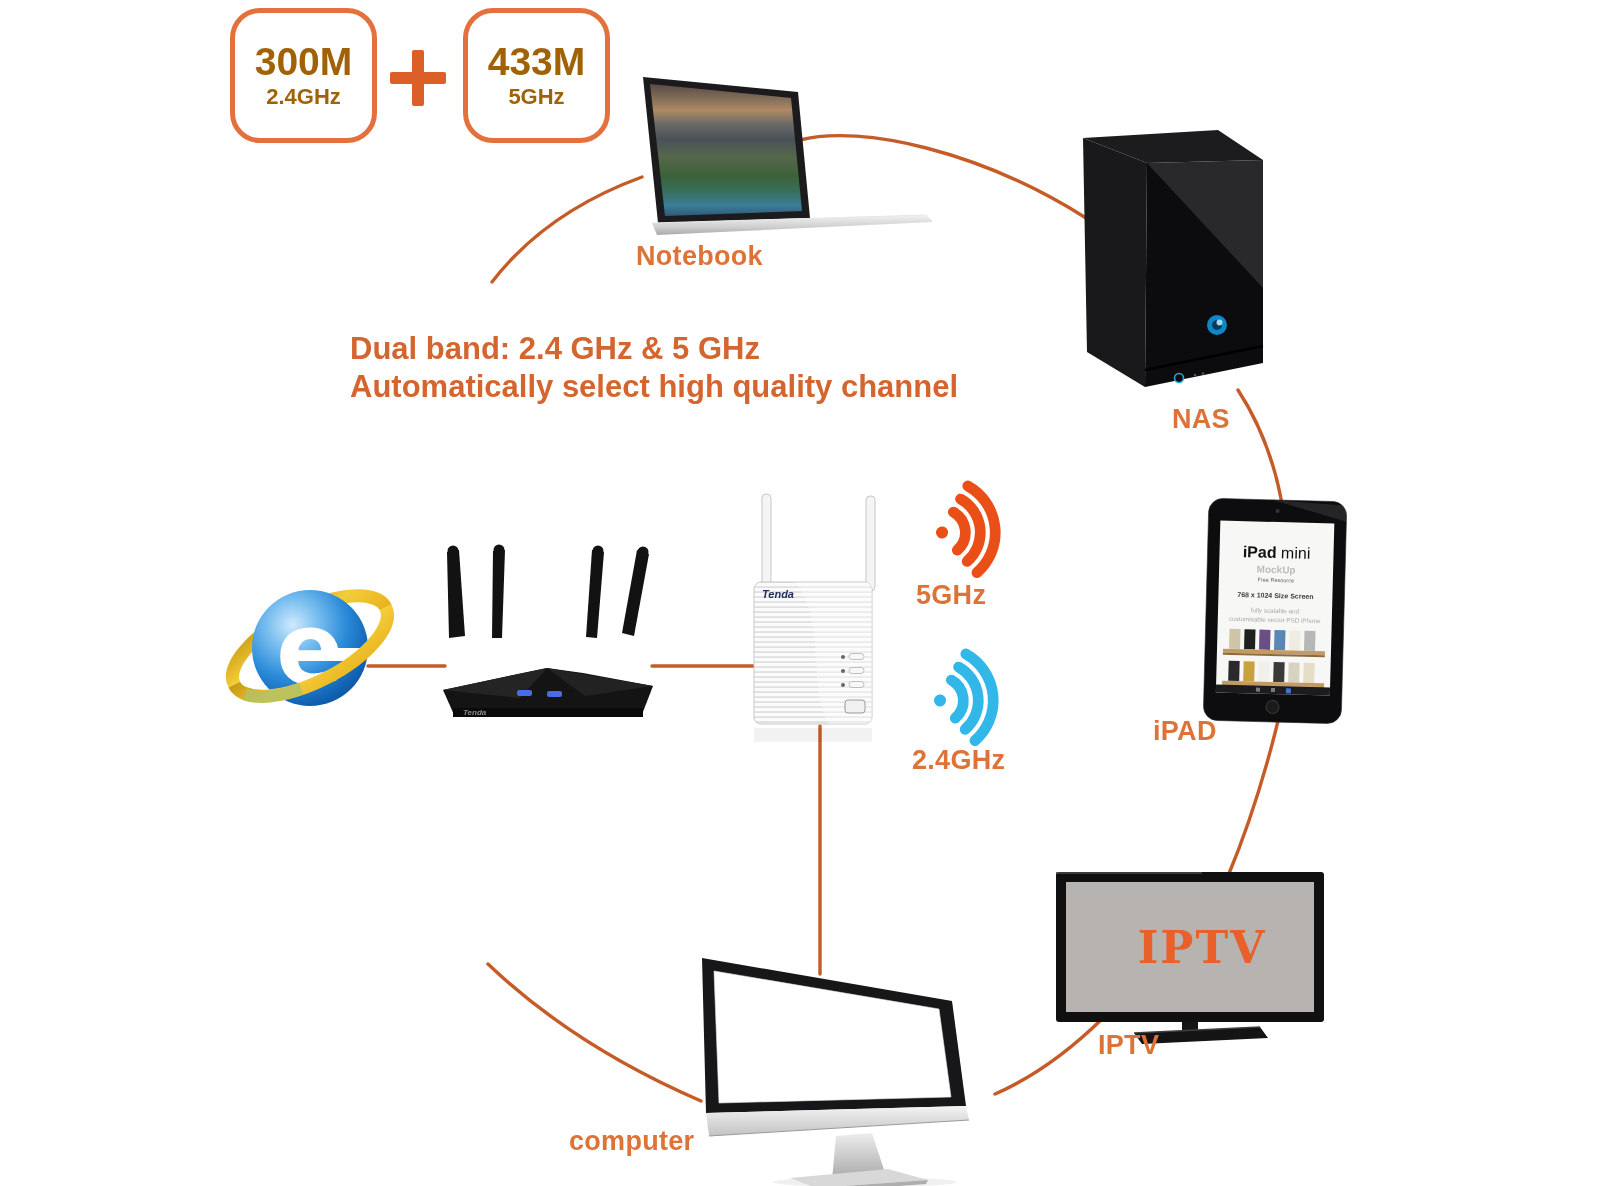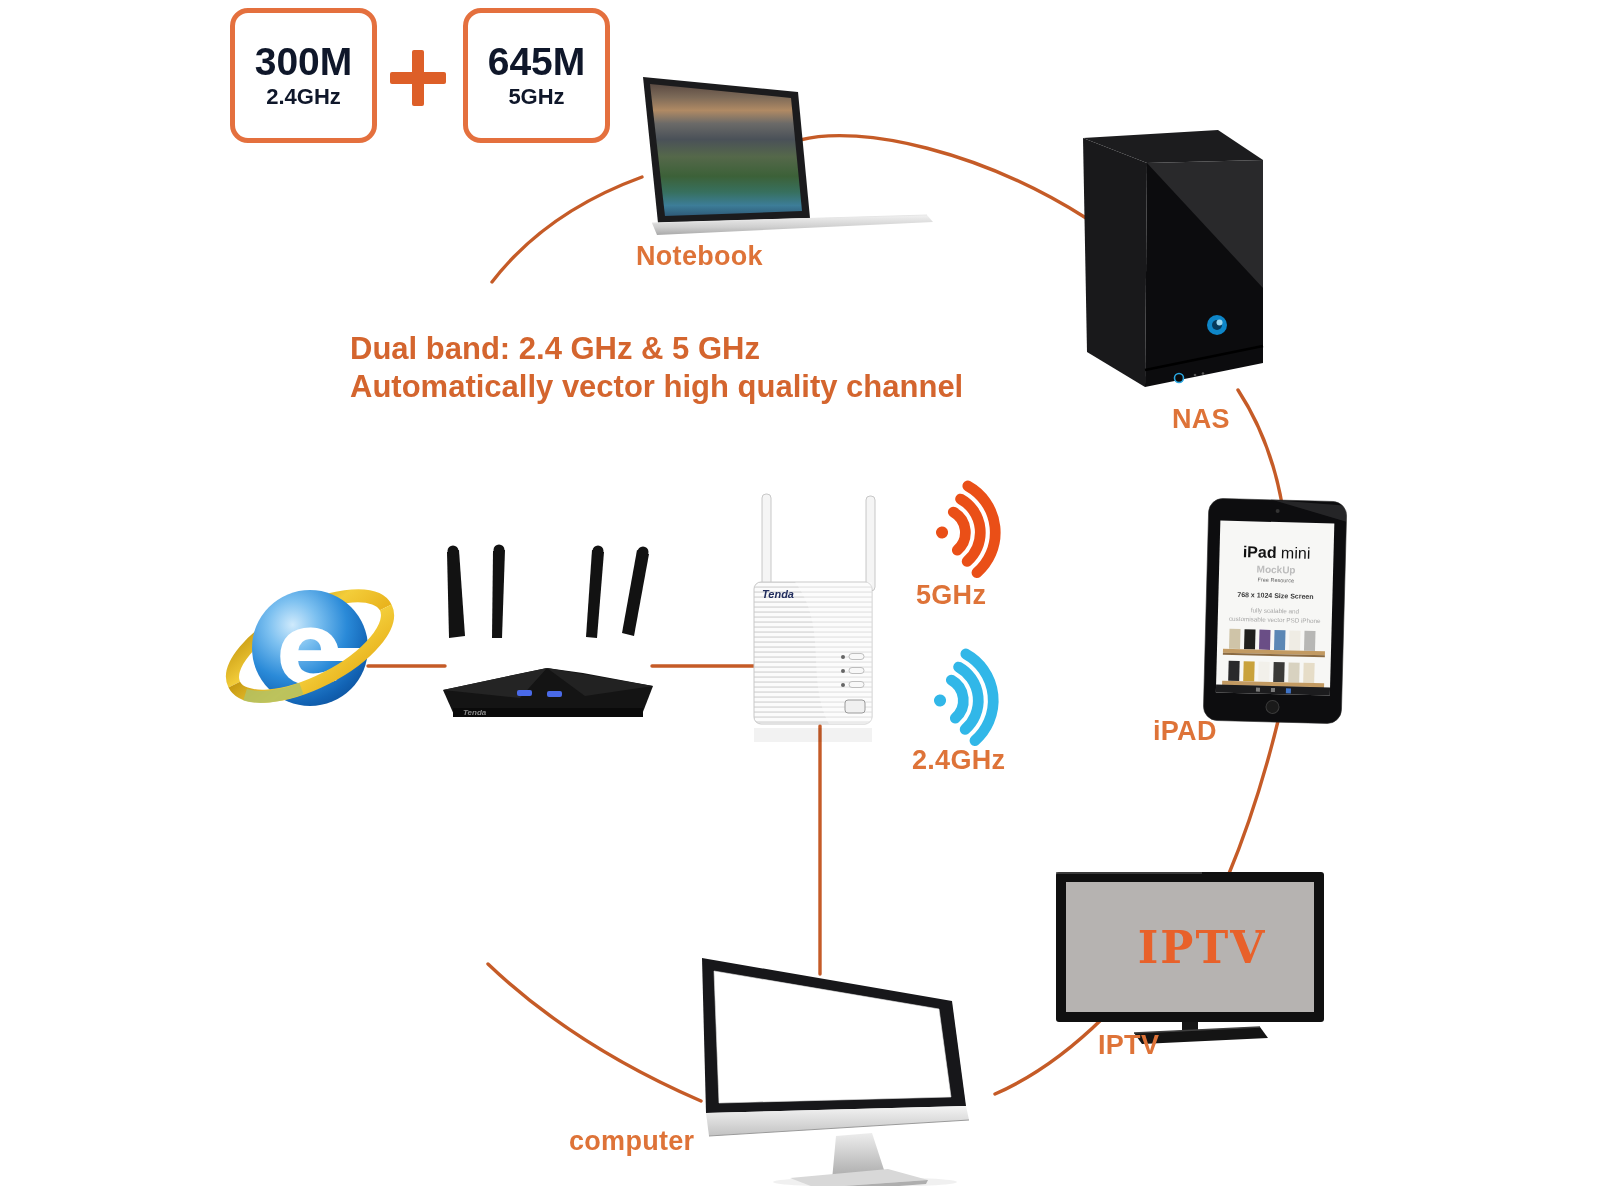--- a/index.html
+++ b/index.html
@@ -9,22 +9,22 @@
   svg{display:block;overflow:visible;}
 
   
   #connections{position:absolute;left:0;top:0;z-index:1;}
   #connections path{fill:none;stroke:#C2521B;stroke-width:3.4;stroke-linecap:round;opacity:.95;}
 
   .device{z-index:2;}
   .lbl{z-index:3;color:#DE7338;font-size:27px;font-weight:600;text-align:left;letter-spacing:.3px;}
 
   
-  .badge{z-index:2;width:147px;height:135px;box-sizing:border-box;border:5px solid #E4703E;border-radius:18px;
-         display:flex;flex-direction:column;align-items:center;justify-content:center;color:#0f172a;background:#fff;}
+  .badge{z-index:2;width:147px;height:135px;box-sizing:border-box;border:5px solid #E4703E;border-radius:30px;
+         display:flex;flex-direction:column;align-items:center;justify-content:center;color:#a16207;background:#fff;}
   .badge .speed{font-size:39px;font-weight:600;line-height:1.08;}
   .badge .band{font-size:22px;font-weight:600;}
   .plus{width:56px;height:56px;z-index:2;}
   .plus::before{content:"";position:absolute;left:0;top:22px;width:56px;height:12px;background:#DD5F28;border-radius:2px;}
   .plus::after{content:"";position:absolute;left:22px;top:0;width:12px;height:56px;background:#DD5F28;border-radius:2px;}
 
   .headline{z-index:3;left:350px;top:330px;width:800px;color:#D4652E;
             font-size:31px;line-height:38px;font-weight:600;}
 </style>
 </head>
@@ -43,27 +43,27 @@
     <path d="M652,666 L766,666"></path>
     <path d="M820,726 L820,974"></path>
   </svg>
 
   <div class="abs badge" style="left:230px;top:8px;">
     <div class="speed">300M</div>
     <div class="band">2.4GHz</div>
   </div>
   <div class="abs plus" style="left:390px;top:50px;"></div>
   <div class="abs badge" style="left:463px;top:8px;">
-    <div class="speed">645M</div>
+    <div class="speed">433M</div>
     <div class="band">5GHz</div>
   </div>
 
   <div class="abs headline">
     <div>Dual band: 2.4 GHz &amp; 5 GHz</div>
-    <div>Automatically vector high quality channel</div>
+    <div>Automatically select high quality channel</div>
   </div>
 
   <svg class="abs device" style="left:612px;top:60px;" width="320" height="185" viewBox="0 0 320 185">
     <defs>
       <linearGradient id="lgScene" x1="0" y1="0" x2="0" y2="1">
         <stop offset="0" stop-color="#5a4a42"></stop>
           <stop offset=".10" stop-color="#7d6a58"></stop>
         <stop offset=".20" stop-color="#b08a64"></stop>
           <stop offset=".30" stop-color="#6b6a68"></stop>
         <stop offset=".42" stop-color="#4a5158"></stop>

